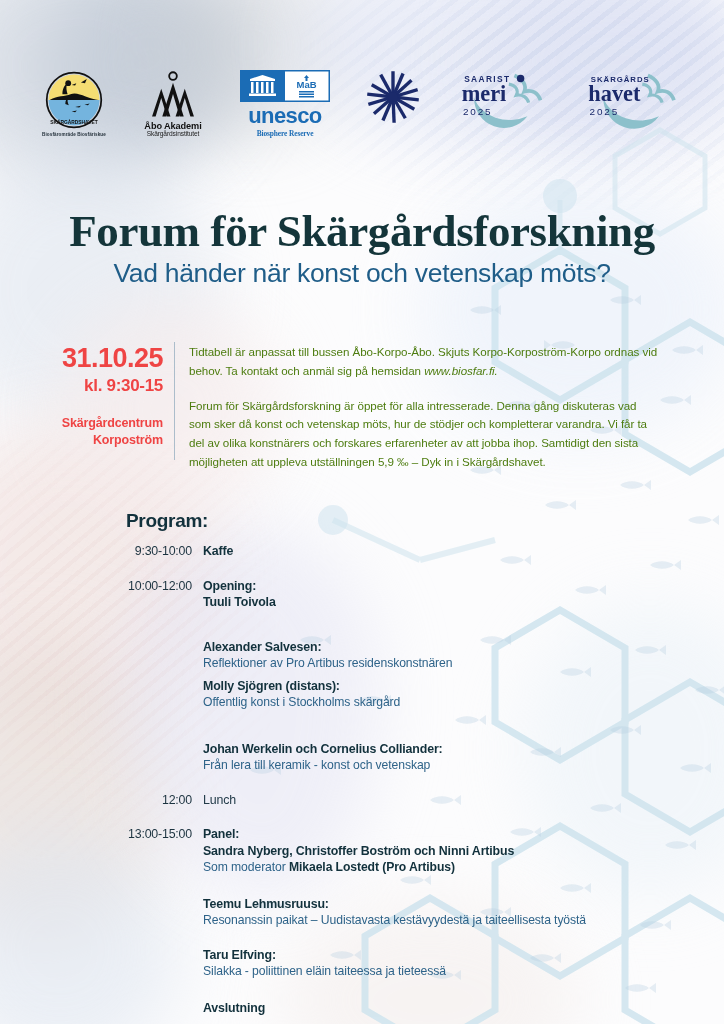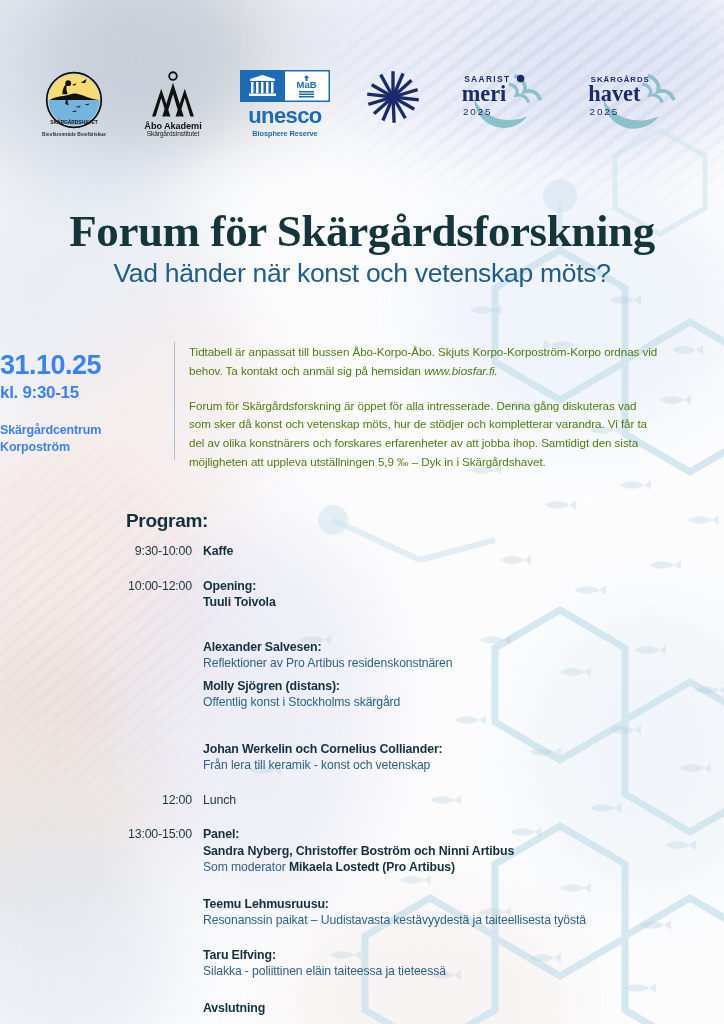--- a/index.html
+++ b/index.html
@@ -71,21 +71,21 @@
   }
   .logo { display:flex; flex-direction:column; align-items:center; justify-content:center; }
 
   .logo-biosf { width:66px; }
   .logo-biosf .cap { font-size:4.6px; letter-spacing:.1px; color:#23303a; margin-top:3px; font-weight:600; white-space:nowrap;}
   .logo-abo { width:64px; }
   .logo-abo .n1 { font-size:9.2px; font-weight:700; color:#111; letter-spacing:-.1px; }
   .logo-abo .n2 { font-size:6.6px; color:#222; letter-spacing:-.1px; margin-top:-1px;}
   .logo-unesco { width:92px; }
   .logo-unesco .word { font-size:22px; font-weight:800; color:#1b6cb5; letter-spacing:-.6px; line-height:1; margin-top:3px;}
-  .logo-unesco .sub { font-size:7.4px; font-weight:700; color:#1b6cb5; margin-top:2px; letter-spacing:-.1px;}
+  .logo-unesco .sub { font-size:7.4px; font-weight:700; color:#1b6cb5; margin-top:2px; letter-spacing:-.1px;font-family:Liberation Serif, serif;}
 
   
   #title {
     position:absolute; left:0; right:0; top:205px;
     text-align:center;
     font-family:"Liberation Serif", serif;
     font-weight:700;
     font-size:45px;
     letter-spacing:-.4px;
     color:#14353a;
@@ -95,22 +95,22 @@
     text-align:center;
     font-size:26.5px;
     font-weight:400;
     letter-spacing:-.3px;
     color:#1f5d88;
   }
 
   
   #infoband { position:absolute; left:0; top:340px; width:724px; }
   #datecol {
-    position:absolute; left:0; top:11px; width:163px;
-    color:#3b82f6;
+    position:absolute; left:0; top:4px; width:163px;
+    text-align:right; color:#ef4444;
   }
   #datecol .big { font-size:27px; font-weight:800; letter-spacing:-.5px; line-height:1.05; }
   #datecol .time { font-size:17px; font-weight:700; letter-spacing:-.3px; margin-top:4px; }
   #datecol .place { font-size:12.5px; font-weight:800; line-height:1.35; margin-top:19px; letter-spacing:-.15px;}
 
   #vrule { position:absolute; left:174px; top:2px; width:1.1px; height:118px; background:#9fb4c4; opacity:.85;}
 
   #textcol { position:absolute; left:189px; top:3px; width:470px; color:#4d7c0f; }
   #textcol p { font-size:11.6px; line-height:1.62; letter-spacing:-.05px; }
   #textcol p.p2 { margin-top:16px; }

